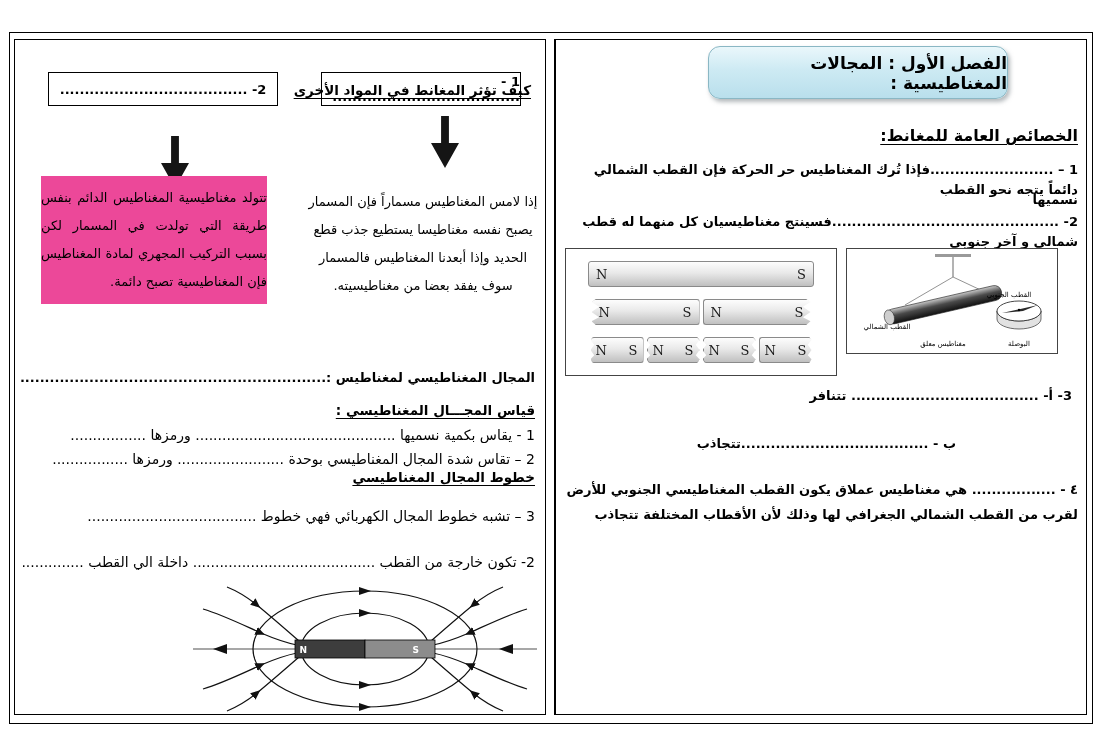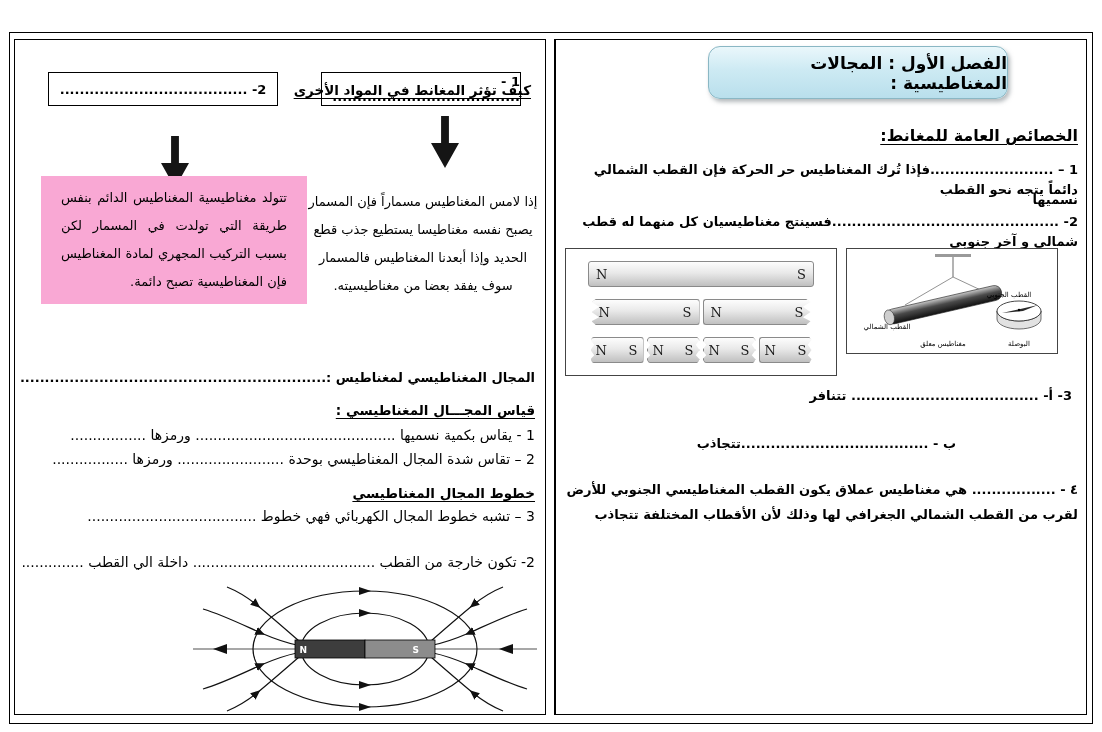--- a/index.html
+++ b/index.html
@@ -61,27 +61,27 @@
   .blank-box.bx1 { left:306px; width:200px; }
   .blank-box.bx2 { left:33px;  width:230px; }
   .down-arrow {
     position:absolute; width:28px; height:52px; background:#151515;
     clip-path:polygon(36% 0,64% 0,64% 52%,100% 52%,50% 100%,0 52%,36% 52%);
   }
   .ar1 { left:416px; top:76px; }
   .ar2 { left:146px; top:96px; }
   .note { font-size:13px; line-height:2.15; }
   .note-right { top:148px; left:288px; width:240px; text-align:center; }
-  .note-left  { top:136px; left:26px; width:266px; background:#f9a8d4; padding:8px 20px; text-align:justify; }
+  .note-left  { top:136px; left:26px; width:226px; background:#ec4899; padding:8px 0; text-align:justify; }
   .l-sec { right:10px; font-size:13.5px; font-weight:bold; }
   .fields-heading  { top:304px; }
   .field-def      { top:330px; width:514px; white-space:nowrap; overflow:hidden; font-weight:bold; font-size:13px; right:10px; text-align:right; }
   .measure-heading { top:362px; }
   .measure1 { top:387px; } .measure2 { top:411px; }
-  .lines-heading { top:445px;margin-left:20px; }
+  .lines-heading { top:429px;margin-left:20px; }
   .lines1 { top:468px; } .lines2 { top:514px; }
   .l-item { right:10px; width:512px; text-align:right; font-size:14px; font-weight:normal; white-space:nowrap; overflow:hidden; }
   .field-fig { position:absolute; left:168px; top:543px; width:364px; height:130px; }
   svg text { font-family:"DejaVu Sans", sans-serif; }
 </style>
 </head>
 <body>
 
 <div class="outer-frame"></div>
 

